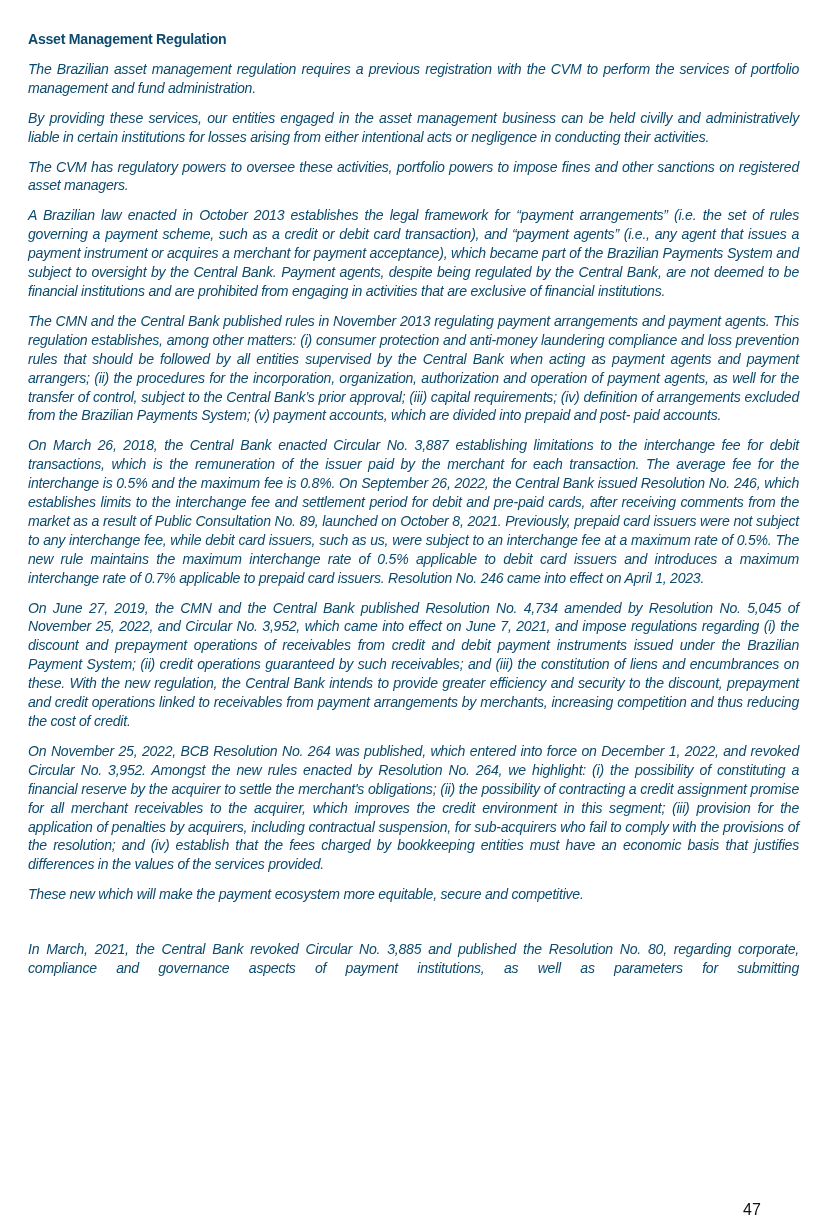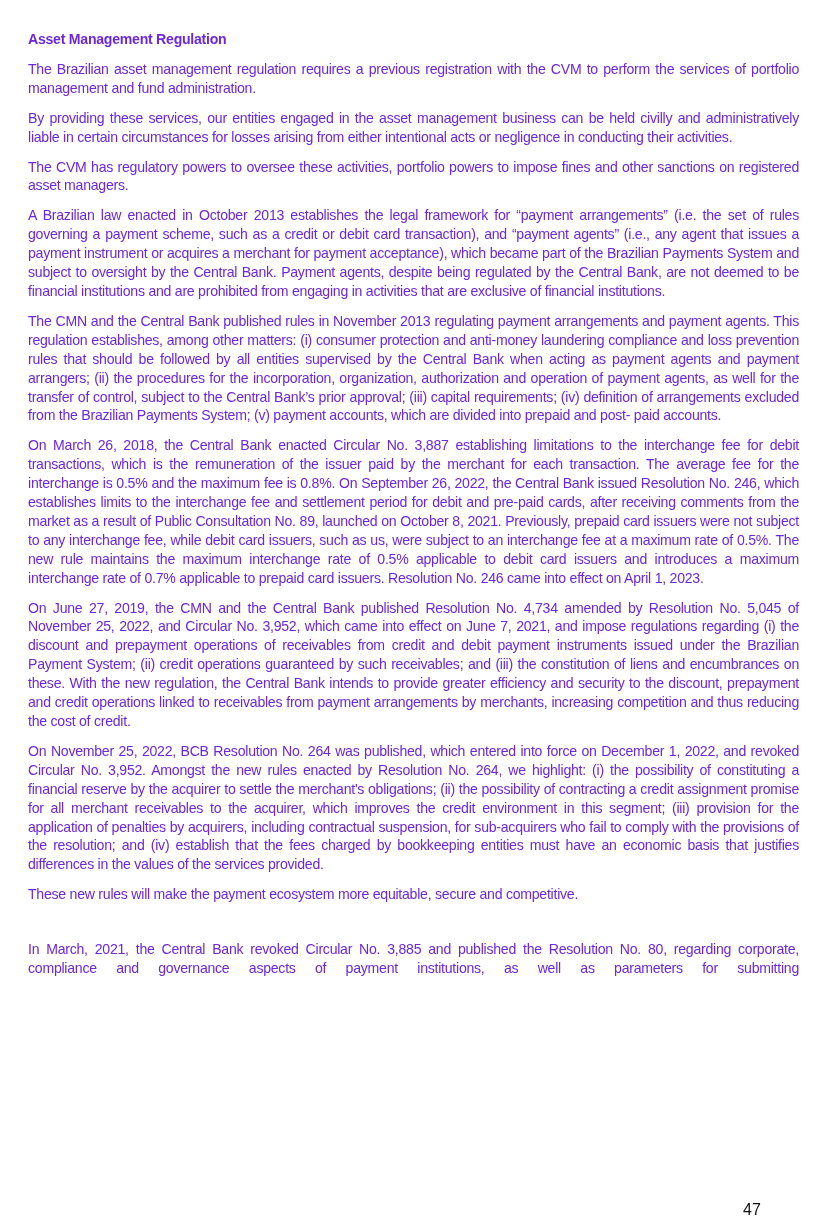--- a/index.html
+++ b/index.html
@@ -1,40 +1,40 @@
 <!DOCTYPE html>
 <html><head>
   <meta charset="utf-8">
   <style>
     html, body { margin: 0; padding: 0; background: #ffffff; }
     body { width: 822px; height: 1229px; position: relative; overflow: hidden; }
     .page {
       position: absolute; left: 28px; top: 30px; width: 771px;
       font-family: "Liberation Sans", sans-serif;
-      font-size: 14.1px; line-height: 18.9px; color: #6d28d9;
+      font-size: 14.1px; line-height: 18.9px; color: #0c4a6e;
       letter-spacing: -0.25px;
     }
     .h { font-weight: bold; margin: 0 0 11px 0; }
-    .p { text-align: justify; margin: 0 0 11px 0; }
+    .p { text-align: justify; margin: 0 0 11px 0; font-style: italic; }
     .pnum {
       position: absolute; left: 743px; top: 1201px;
       font-family: "Liberation Sans", sans-serif; font-size: 16px; color: #111111;
     }
   </style>
 </head>
 <body>
 
 <div class="page">
   <div class="h">Asset Management Regulation</div>
   <div class="p">The Brazilian asset management regulation requires a previous registration with the CVM to perform the services of portfolio management and fund administration.</div>
-  <div class="p">By providing these services, our entities engaged in the asset management business can be held civilly and administratively liable in certain circumstances for losses arising from either intentional acts or negligence in conducting their activities.</div>
+  <div class="p">By providing these services, our entities engaged in the asset management business can be held civilly and administratively liable in certain institutions for losses arising from either intentional acts or negligence in conducting their activities.</div>
   <div class="p">The CVM has regulatory powers to oversee these activities, portfolio powers to impose fines and other sanctions on registered asset managers.</div>
 
   <div class="p">A Brazilian law enacted in October 2013 establishes the legal framework for “payment arrangements” (i.e. the set of rules governing a payment scheme, such as a credit or debit card transaction), and “payment agents” (i.e., any agent that issues a payment instrument or acquires a merchant for payment acceptance), which became part of the Brazilian Payments System and subject to oversight by the Central Bank. Payment agents, despite being regulated by the Central Bank, are not deemed to be financial institutions and are prohibited from engaging in activities that are exclusive of financial institutions.</div>
   <div class="p">The CMN and the Central Bank published rules in November 2013 regulating payment arrangements and payment agents. This regulation establishes, among other matters: (i) consumer protection and anti-money laundering compliance and loss prevention rules that should be followed by all entities supervised by the Central Bank when acting as payment agents and payment arrangers; (ii) the procedures for the incorporation, organization, authorization and operation of payment agents, as well for the transfer of control, subject to the Central Bank’s prior approval; (iii) capital requirements; (iv) definition of arrangements excluded from the Brazilian Payments System; (v) payment accounts, which are divided into prepaid and post- paid accounts.</div>
   <div class="p">On March 26, 2018, the Central Bank enacted Circular No. 3,887 establishing limitations to the interchange fee for debit transactions, which is the remuneration of the issuer paid by the merchant for each transaction. The average fee for the interchange is 0.5% and the maximum fee is 0.8%. On September 26, 2022, the Central Bank issued Resolution No. 246, which establishes limits to the interchange fee and settlement period for debit and pre-paid cards, after receiving comments from the market as a result of Public Consultation No. 89, launched on October 8, 2021. Previously, prepaid card issuers were not subject to any interchange fee, while debit card issuers, such as us, were subject to an interchange fee at a maximum rate of 0.5%. The new rule maintains the maximum interchange rate of 0.5% applicable to debit card issuers and introduces a maximum interchange rate of 0.7% applicable to prepaid card issuers. Resolution No. 246 came into effect on April 1, 2023.</div>
   <div class="p">On June 27, 2019, the CMN and the Central Bank published Resolution No. 4,734 amended by Resolution No. 5,045 of November 25, 2022, and Circular No. 3,952, which came into effect on June 7, 2021, and impose regulations regarding (i) the discount and prepayment operations of receivables from credit and debit payment instruments issued under the Brazilian Payment System; (ii) credit operations guaranteed by such receivables; and (iii) the constitution of liens and encumbrances on these. With the new regulation, the Central Bank intends to provide greater efficiency and security to the discount, prepayment and credit operations linked to receivables from payment arrangements by merchants, increasing competition and thus reducing the cost of credit.</div>
   <div class="p">On November 25, 2022, BCB Resolution No. 264 was published, which entered into force on December 1, 2022, and revoked Circular No. 3,952. Amongst the new rules enacted by Resolution No. 264, we highlight: (i) the possibility of constituting a financial reserve by the acquirer to settle the merchant's obligations; (ii) the possibility of contracting a credit assignment promise for all merchant receivables to the acquirer, which improves the credit environment in this segment; (iii) provision for the application of penalties by acquirers, including contractual suspension, for sub-acquirers who fail to comply with the provisions of the resolution; and (iv) establish that the fees charged by bookkeeping entities must have an economic basis that justifies differences in the values of the services provided.</div>
-  <div class="p">These new rules will make the payment ecosystem more equitable, secure and competitive.</div>
+  <div class="p">These new which will make the payment ecosystem more equitable, secure and competitive.</div>
   <div class="p" style="text-align-last: justify; margin-top: 36px;">In March, 2021, the Central Bank revoked Circular No. 3,885 and published the Resolution No. 80, regarding corporate, compliance and governance aspects of payment institutions, as well as parameters for submitting</div>
 </div>
 
 <div class="pnum">47</div>
 
 </body></html>

